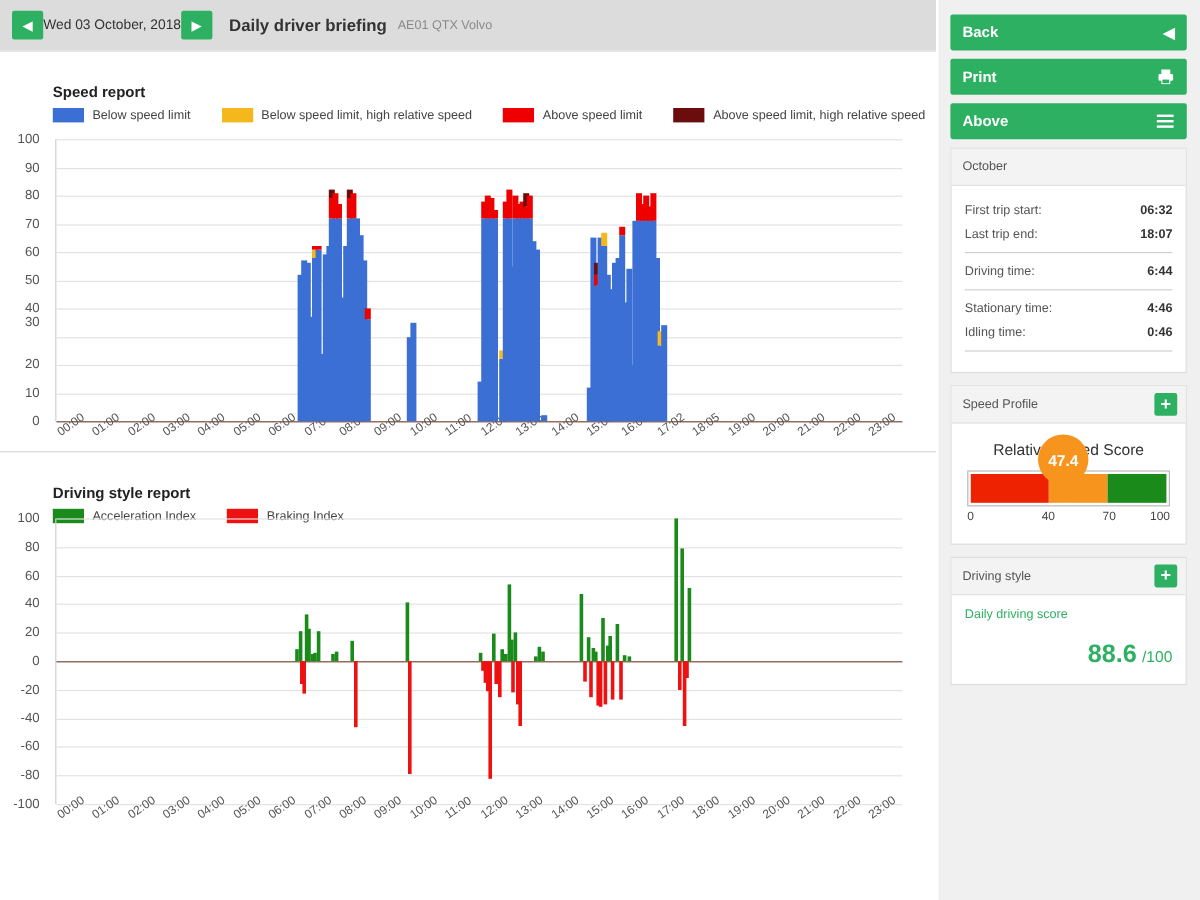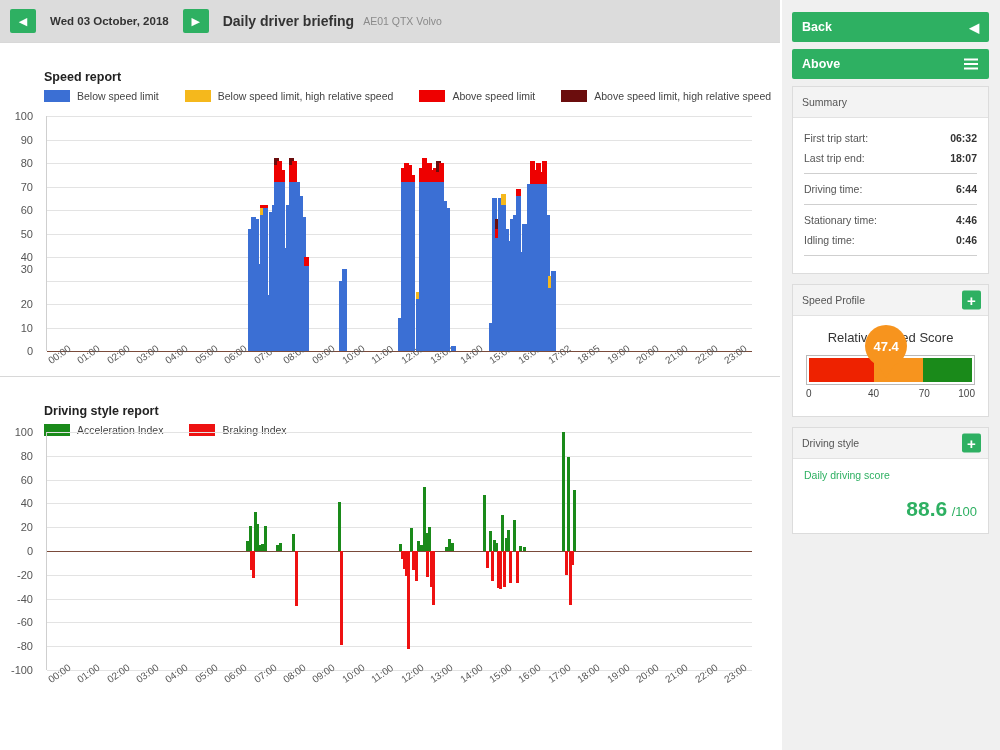--- a/index.html
+++ b/index.html
@@ -18,22 +18,22 @@
     background: #dcdcdc;
     display: flex; align-items: center; padding-left: 10px;
   }
   .navbtn {
     width: 26px; height: 24px; background: #2eb062; color:#fff;
     border: none; border-radius: 2px;
     display: flex; align-items: center; justify-content: center;
     font-size: 11px; cursor: pointer; flex: 0 0 auto;
   }
   .datetext {
-    font-size: 11.5px; font-weight: bold; color: #333;
-    padding: 0 14px; white-space: nowrap;
+    font-size: 11.5px; font-weight: normal; color: #333;
+    padding: 0 0; white-space: nowrap;
   }
   .briefing-title {
     font-size: 14px; font-weight: bold; color: #333;
     padding-left: 14px; white-space: nowrap;
   }
   .vehicle {
     font-size: 10.5px; color: #8a8a8a; padding-left: 9px; white-space: nowrap;
   }
 
   
@@ -565,35 +565,46 @@
       </div>
   </div>
 
   <div class="sidebar">
 
     <button class="sbtn">
       <span>Back</span>
       <span class="sbtn-icon">◀</span>
     </button>
 
+    <button class="sbtn">
+      <span>Print</span>
+      <span class="sbtn-icon">
+        <svg width="15" height="15" viewBox="0 0 16 16" aria-hidden="true">
+          <rect x="4" y="1.5" width="8" height="4" fill="#fff"></rect>
+          <rect x="1.5" y="5.5" width="13" height="6" rx="1" fill="#fff"></rect>
+          <rect x="4" y="9.5" width="8" height="5" fill="#fff"></rect>
+          <rect x="5" y="10.5" width="6" height="3.2" fill="#2eb062"></rect>
+        </svg>
+      </span>
+    </button>
 
     <button class="sbtn">
       <span>Above</span>
       <span class="sbtn-icon">
         <svg width="16" height="13" viewBox="0 0 16 13" aria-hidden="true">
           <rect x="1" y="1" width="14" height="2" fill="#fff"></rect>
           <rect x="1" y="5.5" width="14" height="2" fill="#fff"></rect>
           <rect x="1" y="10" width="14" height="2" fill="#fff"></rect>
         </svg>
       </span>
     </button>
 
     <div class="card">
       <div class="card-head">
-        <span>Summary</span>
+        <span>October</span>
       </div>
       <div class="card-body">
         <div class="kv">
           <span class="k">First trip start:</span>
           <span class="v">06:32</span>
         </div>
         <div class="kv">
           <span class="k">Last trip end:</span>
           <span class="v">18:07</span>
         </div>

